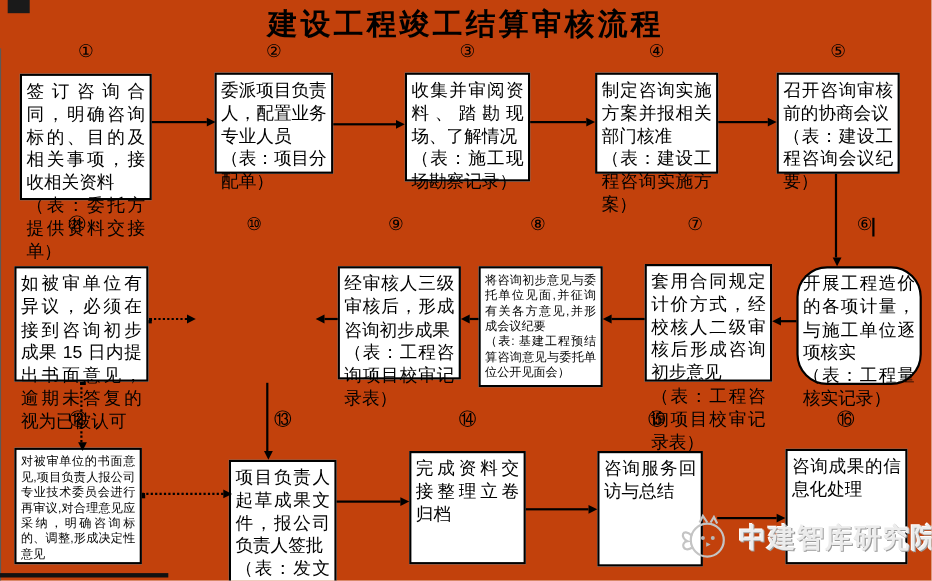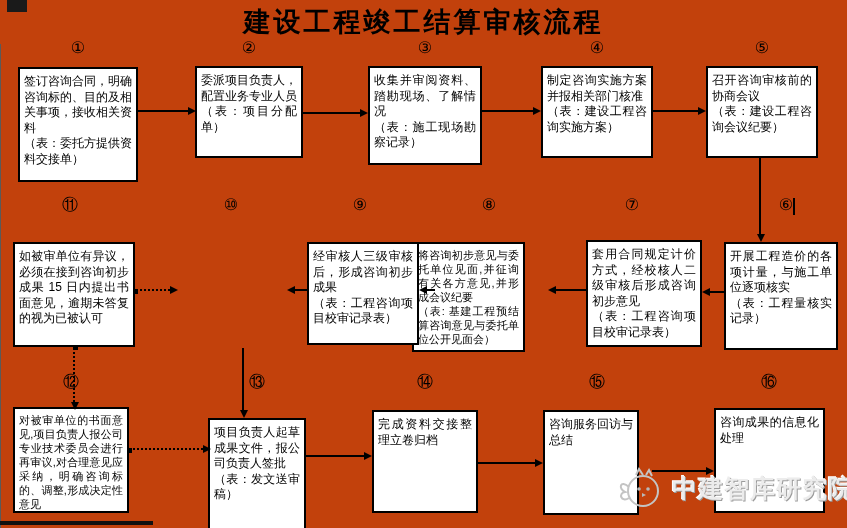--- a/index.html
+++ b/index.html
@@ -13,32 +13,32 @@
   }
   
   .corner-sq{position:absolute;left:7px;top:0;width:20px;height:12px;background:#1a1a1a;}
   .left-rule{position:absolute;left:0;top:44px;width:1px;height:484px;background:#5a5a5a;}
   .bottom-rule{position:absolute;left:0;top:521px;width:153px;height:4px;background:#111;}
   
   .num{position:absolute;width:26px;text-align:center;font-size:16px;line-height:16px;color:#000;}
   
   .box{
     position:absolute;border:2px solid #000;background:#fff;box-sizing:border-box;
-    padding:5px 4px;font-size:12px;line-height:1.3;white-space:pre-line;
+    padding:5px 4px;font-size:16px;line-height:1.3;white-space:pre-line;
     text-align:justify;color:#000;
   }
   .box.small{font-size:11px;line-height:1.27;}
   .b1{left:18px;top:67px;width:120px;height:115px;}
   .b2{left:195px;top:66px;width:108px;height:92px;}
   .b3{left:368px;top:66px;width:114px;height:99px;}
   .b4{left:541px;top:66px;width:112px;height:92px;}
   .b5{left:706px;top:66px;width:112px;height:92px;}
-  .b6{left:724px;top:242px;width:114px;height:108px;}
+  .b6{left:724px;top:242px;width:114px;height:108px;border-radius:28px;}
   .b7{left:586px;top:240px;width:116px;height:107px;}
-  .b8{left:412px;top:242px;width:113px;height:110px;}
+  .b8{left:435px;top:242px;width:113px;height:110px;}
   .b9{left:307px;top:242px;width:112px;height:103px;}
   .b10{left:175px;top:243px;width:112px;height:105px;}
   .b11{left:13px;top:242px;width:122px;height:105px;}
   .b12{left:13px;top:407px;width:116px;height:106px;}
   .b13{left:208px;top:418px;width:98px;height:124px;}
   .b14{left:372px;top:410px;width:106px;height:103px;}
   .b15{left:543px;top:410px;width:96px;height:105px;}
   .b16{left:714px;top:408px;width:111px;height:105px;}
   
   .n1{left:65px;top:40px;}  .n2{left:236px;top:40px;}  .n3{left:412px;top:40px;}

